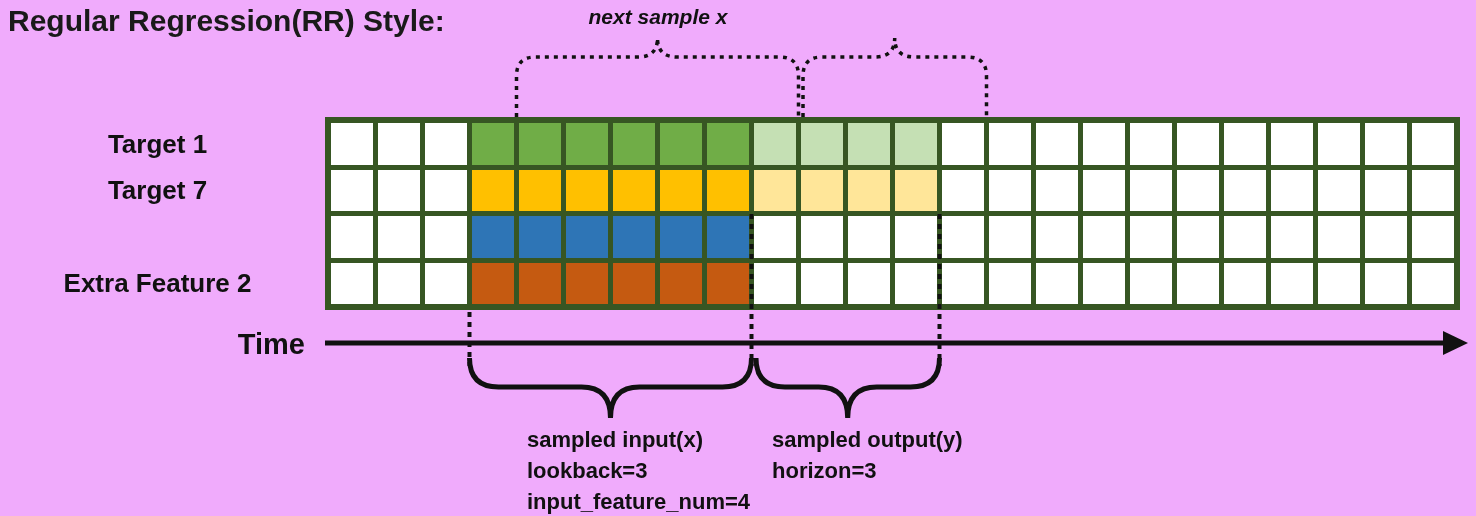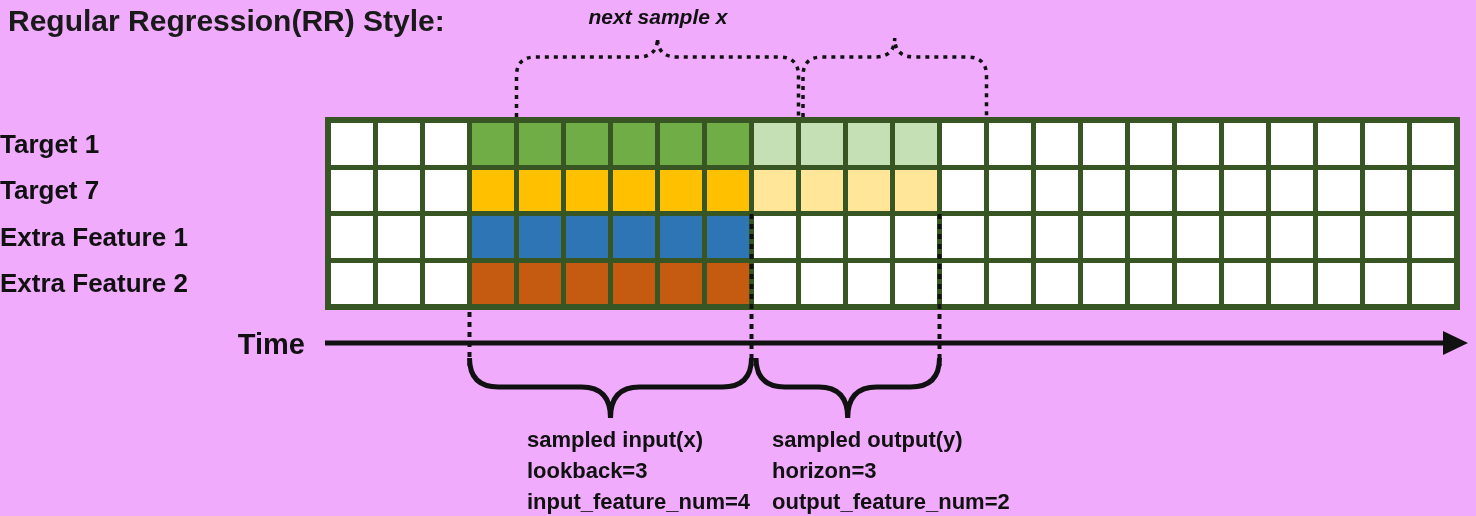--- a/index.html
+++ b/index.html
@@ -53,21 +53,21 @@
     grid-template-rows: repeat(4, 1fr);
     gap: 5px;
     z-index: 1;
   }
   .cell { width: 100%; height: 100%; }
 
   .row-label {
     position: absolute;
     left: 0;
     width: 315px;
-    text-align: left;
+    text-align: center;
     font-size: 26px;
     font-weight: 700;
     color: #111;
     line-height: 30px;
     white-space: nowrap;
   }
   #row-label-0 { top: 129px; }
   #row-label-1 { top: 175px; }
   #row-label-2 { top: 222px; }
   #row-label-3 { top: 268px; }
@@ -107,21 +107,20 @@
 <body>
 
 <div id="canvas">
 
   <div class="title">Regular Regression(RR) Style:</div>
 
   <div class="sample-label" id="next-sample-x-label">next sample x</div>
 
   <div class="row-label" id="row-label-0">Target 1</div>
   <div class="row-label" id="row-label-1">Target 7</div>
-  <div class="row-label" id="row-label-2">Extra Feature 1</div>
   <div class="row-label" id="row-label-3">Extra Feature 2</div>
 
   <div id="grid">
       <div class="cell" style="background: rgb(255, 255, 255);"></div>
       <div class="cell" style="background: rgb(255, 255, 255);"></div>
       <div class="cell" style="background: rgb(255, 255, 255);"></div>
       <div class="cell" style="background: rgb(112, 173, 71);"></div>
       <div class="cell" style="background: rgb(112, 173, 71);"></div>
       <div class="cell" style="background: rgb(112, 173, 71);"></div>
       <div class="cell" style="background: rgb(112, 173, 71);"></div>
@@ -242,16 +241,15 @@
 
   <div class="anno-block" id="input-annotation">
     <div>sampled input(x)</div>
     <div>lookback=3</div>
     <div>input_feature_num=4</div>
   </div>
 
   <div class="anno-block" id="output-annotation">
     <div>sampled output(y)</div>
     <div>horizon=3</div>
-    <div>output_feature_num=2</div>
   </div>
 
 </div>
 
 </body></html>

